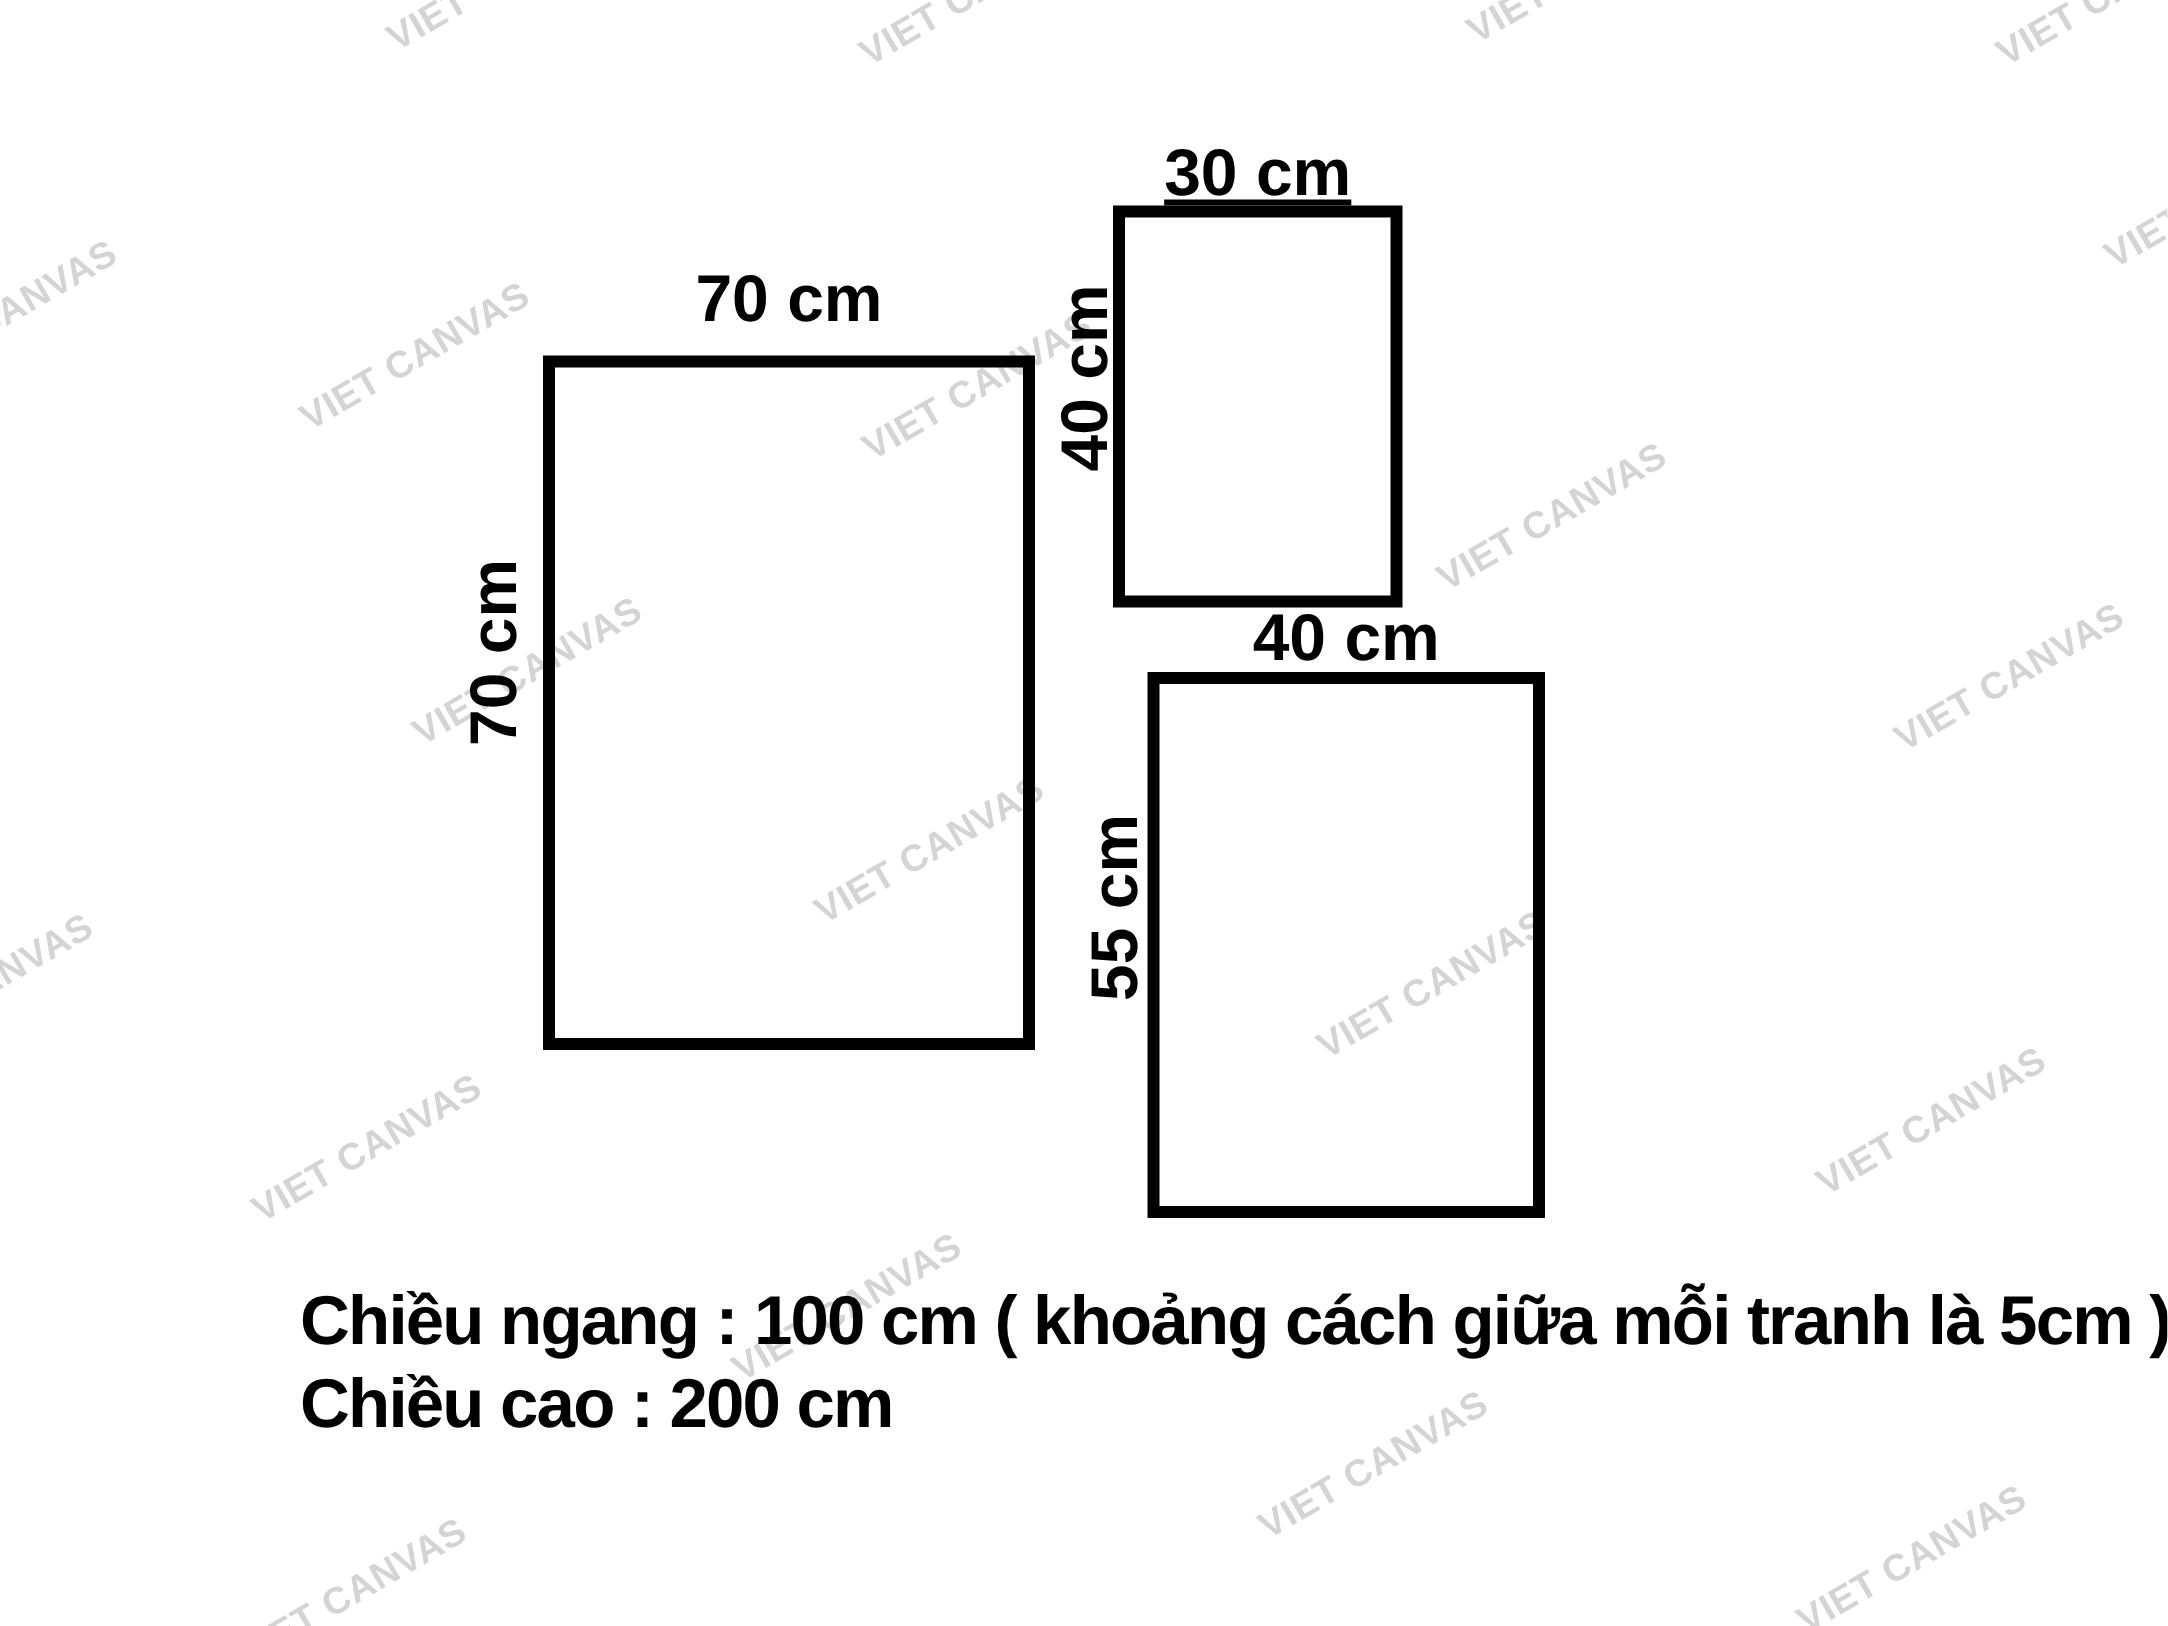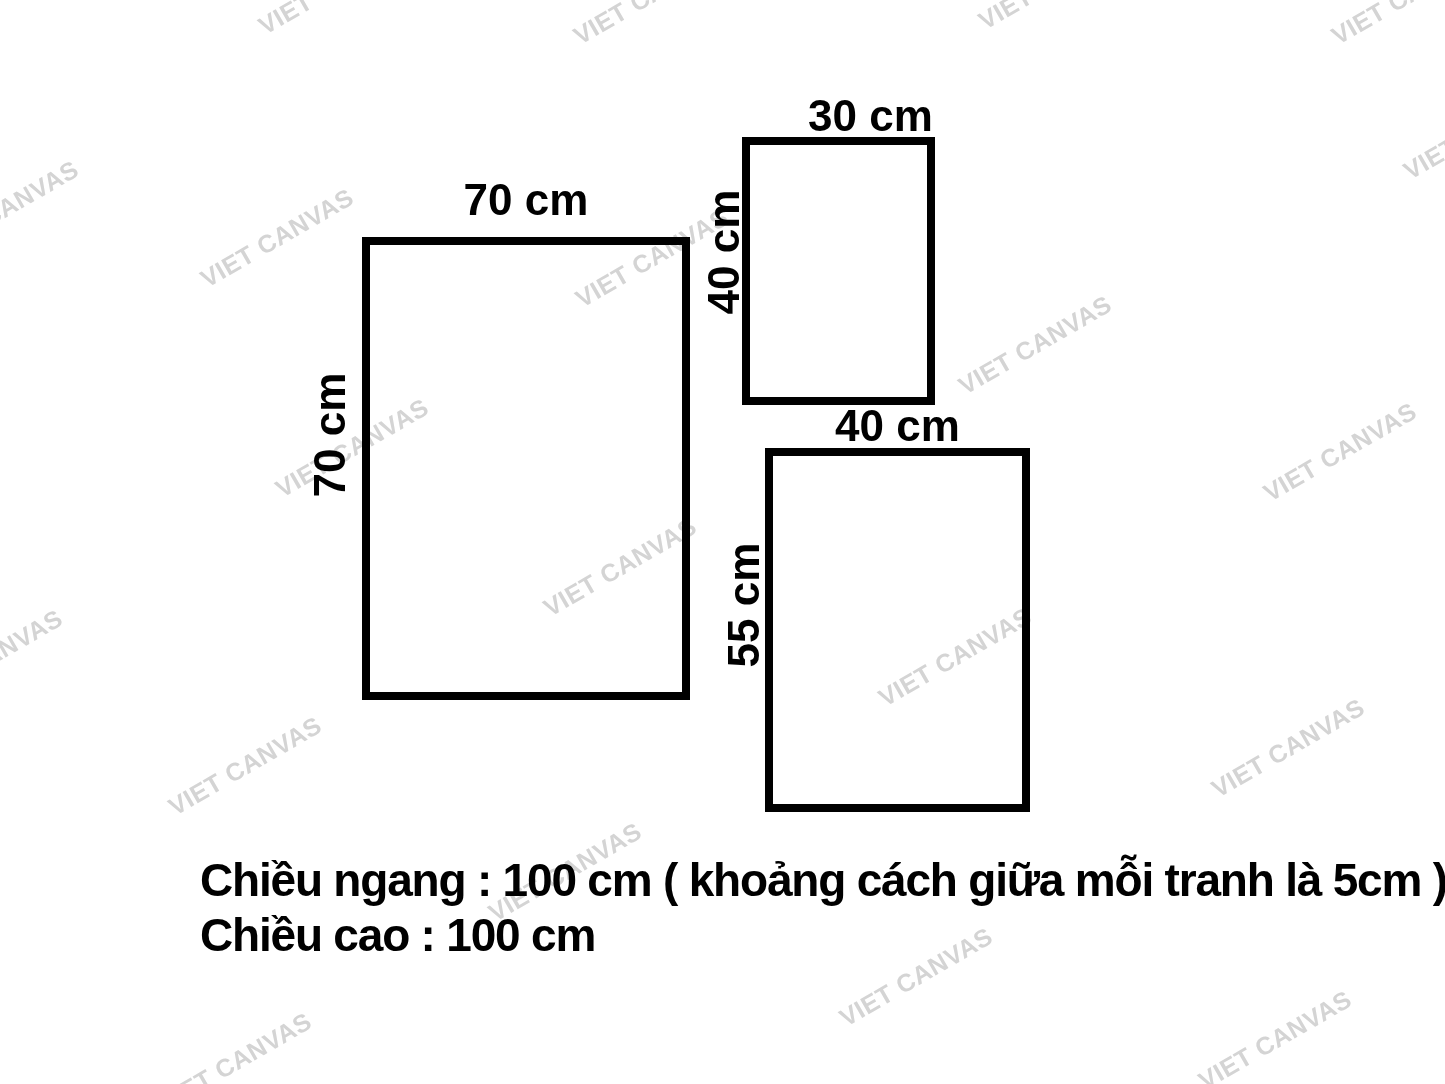--- a/index.html
+++ b/index.html
@@ -48,21 +48,21 @@
     position: absolute;
     font-size: 44px;
     font-weight: 700;
     line-height: 1;
     color: #000000;
     white-space: nowrap;
     z-index: 3;
   }
   .dim-top { text-align: center; }
   .label-w1 { left: 362px; top: 178px; width: 328px; }
-  .label-w2 { left: 774px; top: 94px;  width: 193px; }
+  .label-w2 { left: 742px; top: 94px;  width: 193px; text-decoration: underline; }
   .label-w3 { left: 765px; top: 404px; width: 265px; }
   .dim-rot { transform: translate(-50%, -50%) rotate(-90deg); }
   .label-h1 { left: 330px; top: 435px; }
   .label-h2 { left: 724px; top: 252px; }
   .label-h3 { left: 744px; top: 605px; }
   
   .note {
     position: absolute;
     left: 200px;
     font-size: 46px;
@@ -110,15 +110,15 @@
 
   <div class="frame frame-2"></div>
   <div class="dim dim-top label-w2">30 cm</div>
   <div class="dim dim-rot label-h2">40 cm</div>
 
   <div class="frame frame-3"></div>
   <div class="dim dim-top label-w3">40 cm</div>
   <div class="dim dim-rot label-h3">55 cm</div>
 
   <div class="note note-1">Chiều ngang : 100 cm ( khoảng cách giữa mỗi tranh là 5cm )</div>
-  <div class="note note-2">Chiều cao : 100 cm</div>
+  <div class="note note-2">Chiều cao : 200 cm</div>
 
 </div>
 
 </body></html>

